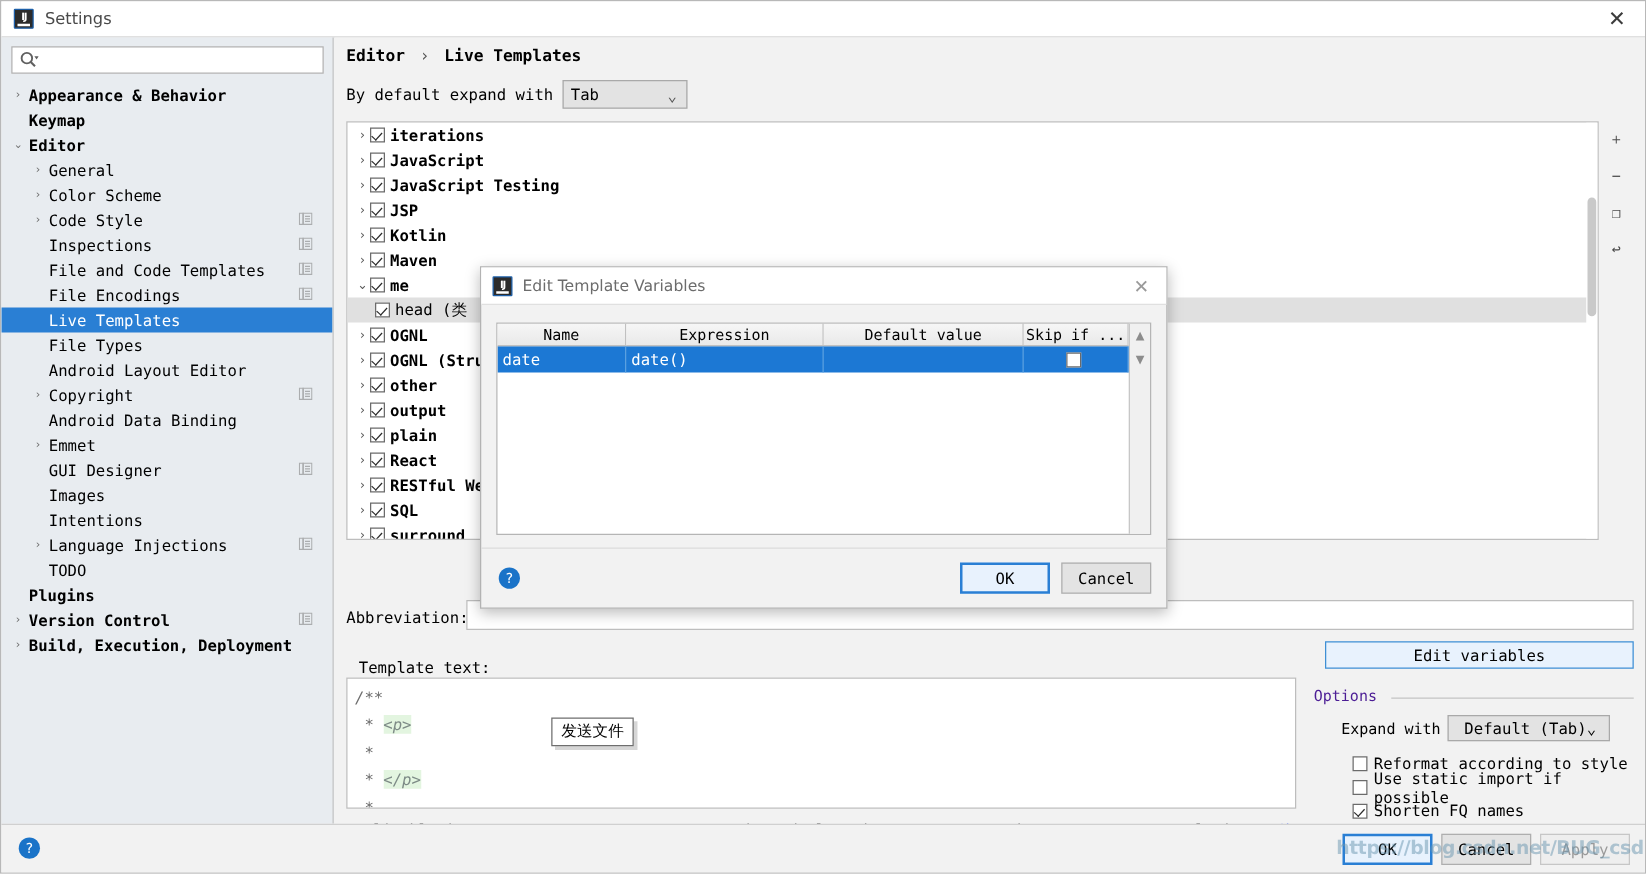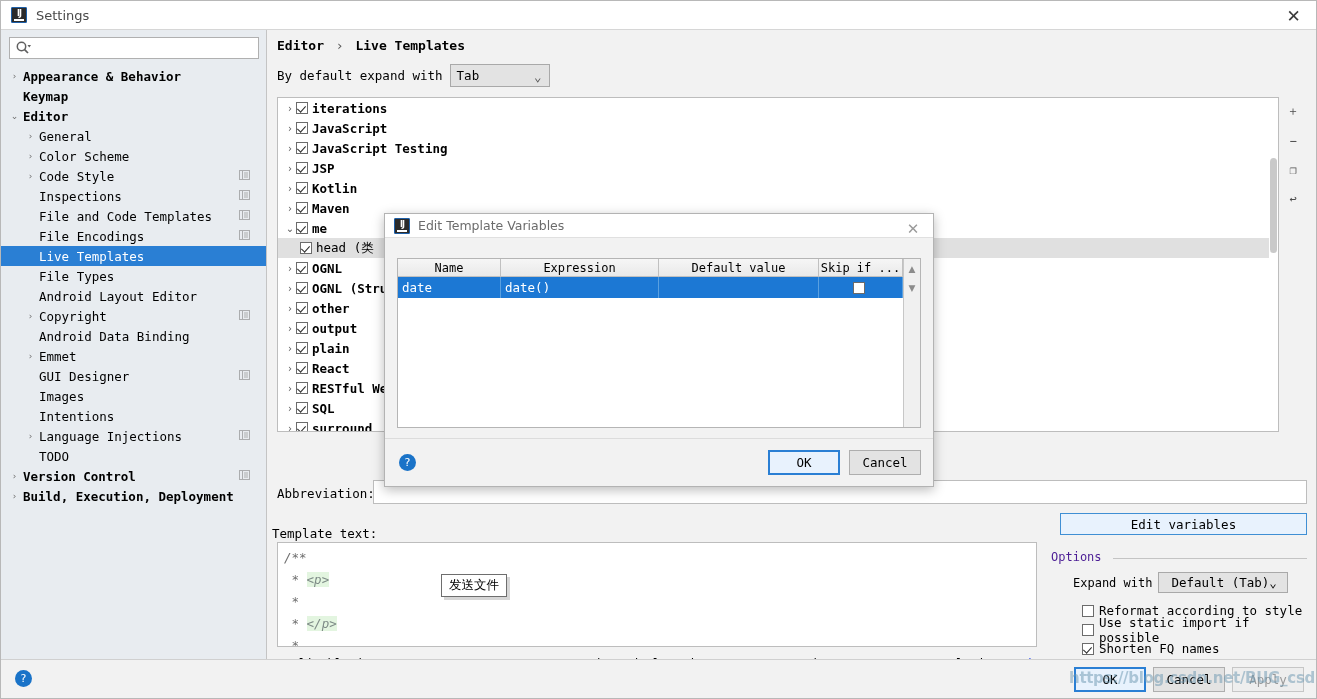--- a/index.html
+++ b/index.html
@@ -167,21 +167,21 @@
   .stb {
     width: 28px; height: 29px; display: flex;
     align-items: center; justify-content: center;
     color: #4c4c4c;
   }
 
   .lbl-row {
     position: absolute; font-size: 12.5px;
   }
   .abbrev-lbl { left: 9px; top: 456px; }
-  .tmpl-lbl   { left: 4px; top: 496px; }
+  .tmpl-lbl   { left: 19px; top: 496px; }
   .abbrev-input {
     position: absolute; left: 105px; top: 450px; right: 9px; height: 24px;
     background: #fff; border: 1px solid #bdbdbd;
   }
   .tmpl-area {
     position: absolute; left: 9px; top: 512px; width: 760px; height: 105px;
     background: #fff; border: 1px solid #bdbdbd;
     padding: 4px 0 0 6px; overflow: hidden;
   }
   .code-line {
@@ -253,21 +253,21 @@
 
   
   .modal {
     position: absolute; left: 383px; top: 212px;
     width: 550px; height: 274px;
     background: #f2f2f2;
     border: 1px solid #b3b3b3;
     box-shadow: 0 3px 11px rgba(0,0,0,.27);
   }
   .modal-title {
-    height: 24px; background: #fff; border-bottom: 1px solid #e0e0e0;
+    height: 30px; background: #fff; border-bottom: 1px solid #e0e0e0;
     display: flex; align-items: center; position: relative;
   }
   .modal-title .tb-icon { margin-left: 9px; margin-right: 8px; }
   .modal-title .mtxt {
     font-family: "DejaVu Sans", "Liberation Sans", sans-serif;
     font-size: 12.5px; color: #6c6c6c;
   }
   .modal-close {
     position: absolute; right: 8px; top: 0; height: 30px; width: 24px;
     display: flex; align-items: center; justify-content: center;
@@ -475,20 +475,24 @@
               <rect x="0.5" y="0.5" width="3" height="9" fill="none" stroke="#7a7a7a"></rect>
               <rect x="3.5" y="0.5" width="7" height="9" fill="none" stroke="#7a7a7a"></rect>
               <line x1="5" y1="3" x2="9" y2="3" stroke="#7a7a7a"></line>
               <line x1="5" y1="5" x2="9" y2="5" stroke="#7a7a7a"></line>
               <line x1="5" y1="7" x2="9" y2="7" stroke="#7a7a7a"></line>
             </svg></span>
         </div>
         <div class="tree-row lvl1">
           <span class="arrow"></span>
           <span class="label">TODO</span>
+        </div>
+        <div class="tree-row lvl0 bold">
+          <span class="arrow"></span>
+          <span class="label">Plugins</span>
         </div>
         <div class="tree-row lvl0 bold">
           <span class="arrow">›</span>
           <span class="label">Version Control</span>
           <span class="copy-ico"><svg width="11" height="11" viewBox="0 0 11 11">
               <rect x="0.5" y="0.5" width="3" height="9" fill="none" stroke="#7a7a7a"></rect>
               <rect x="3.5" y="0.5" width="7" height="9" fill="none" stroke="#7a7a7a"></rect>
               <line x1="5" y1="3" x2="9" y2="3" stroke="#7a7a7a"></line>
               <line x1="5" y1="5" x2="9" y2="5" stroke="#7a7a7a"></line>
               <line x1="5" y1="7" x2="9" y2="7" stroke="#7a7a7a"></line>

